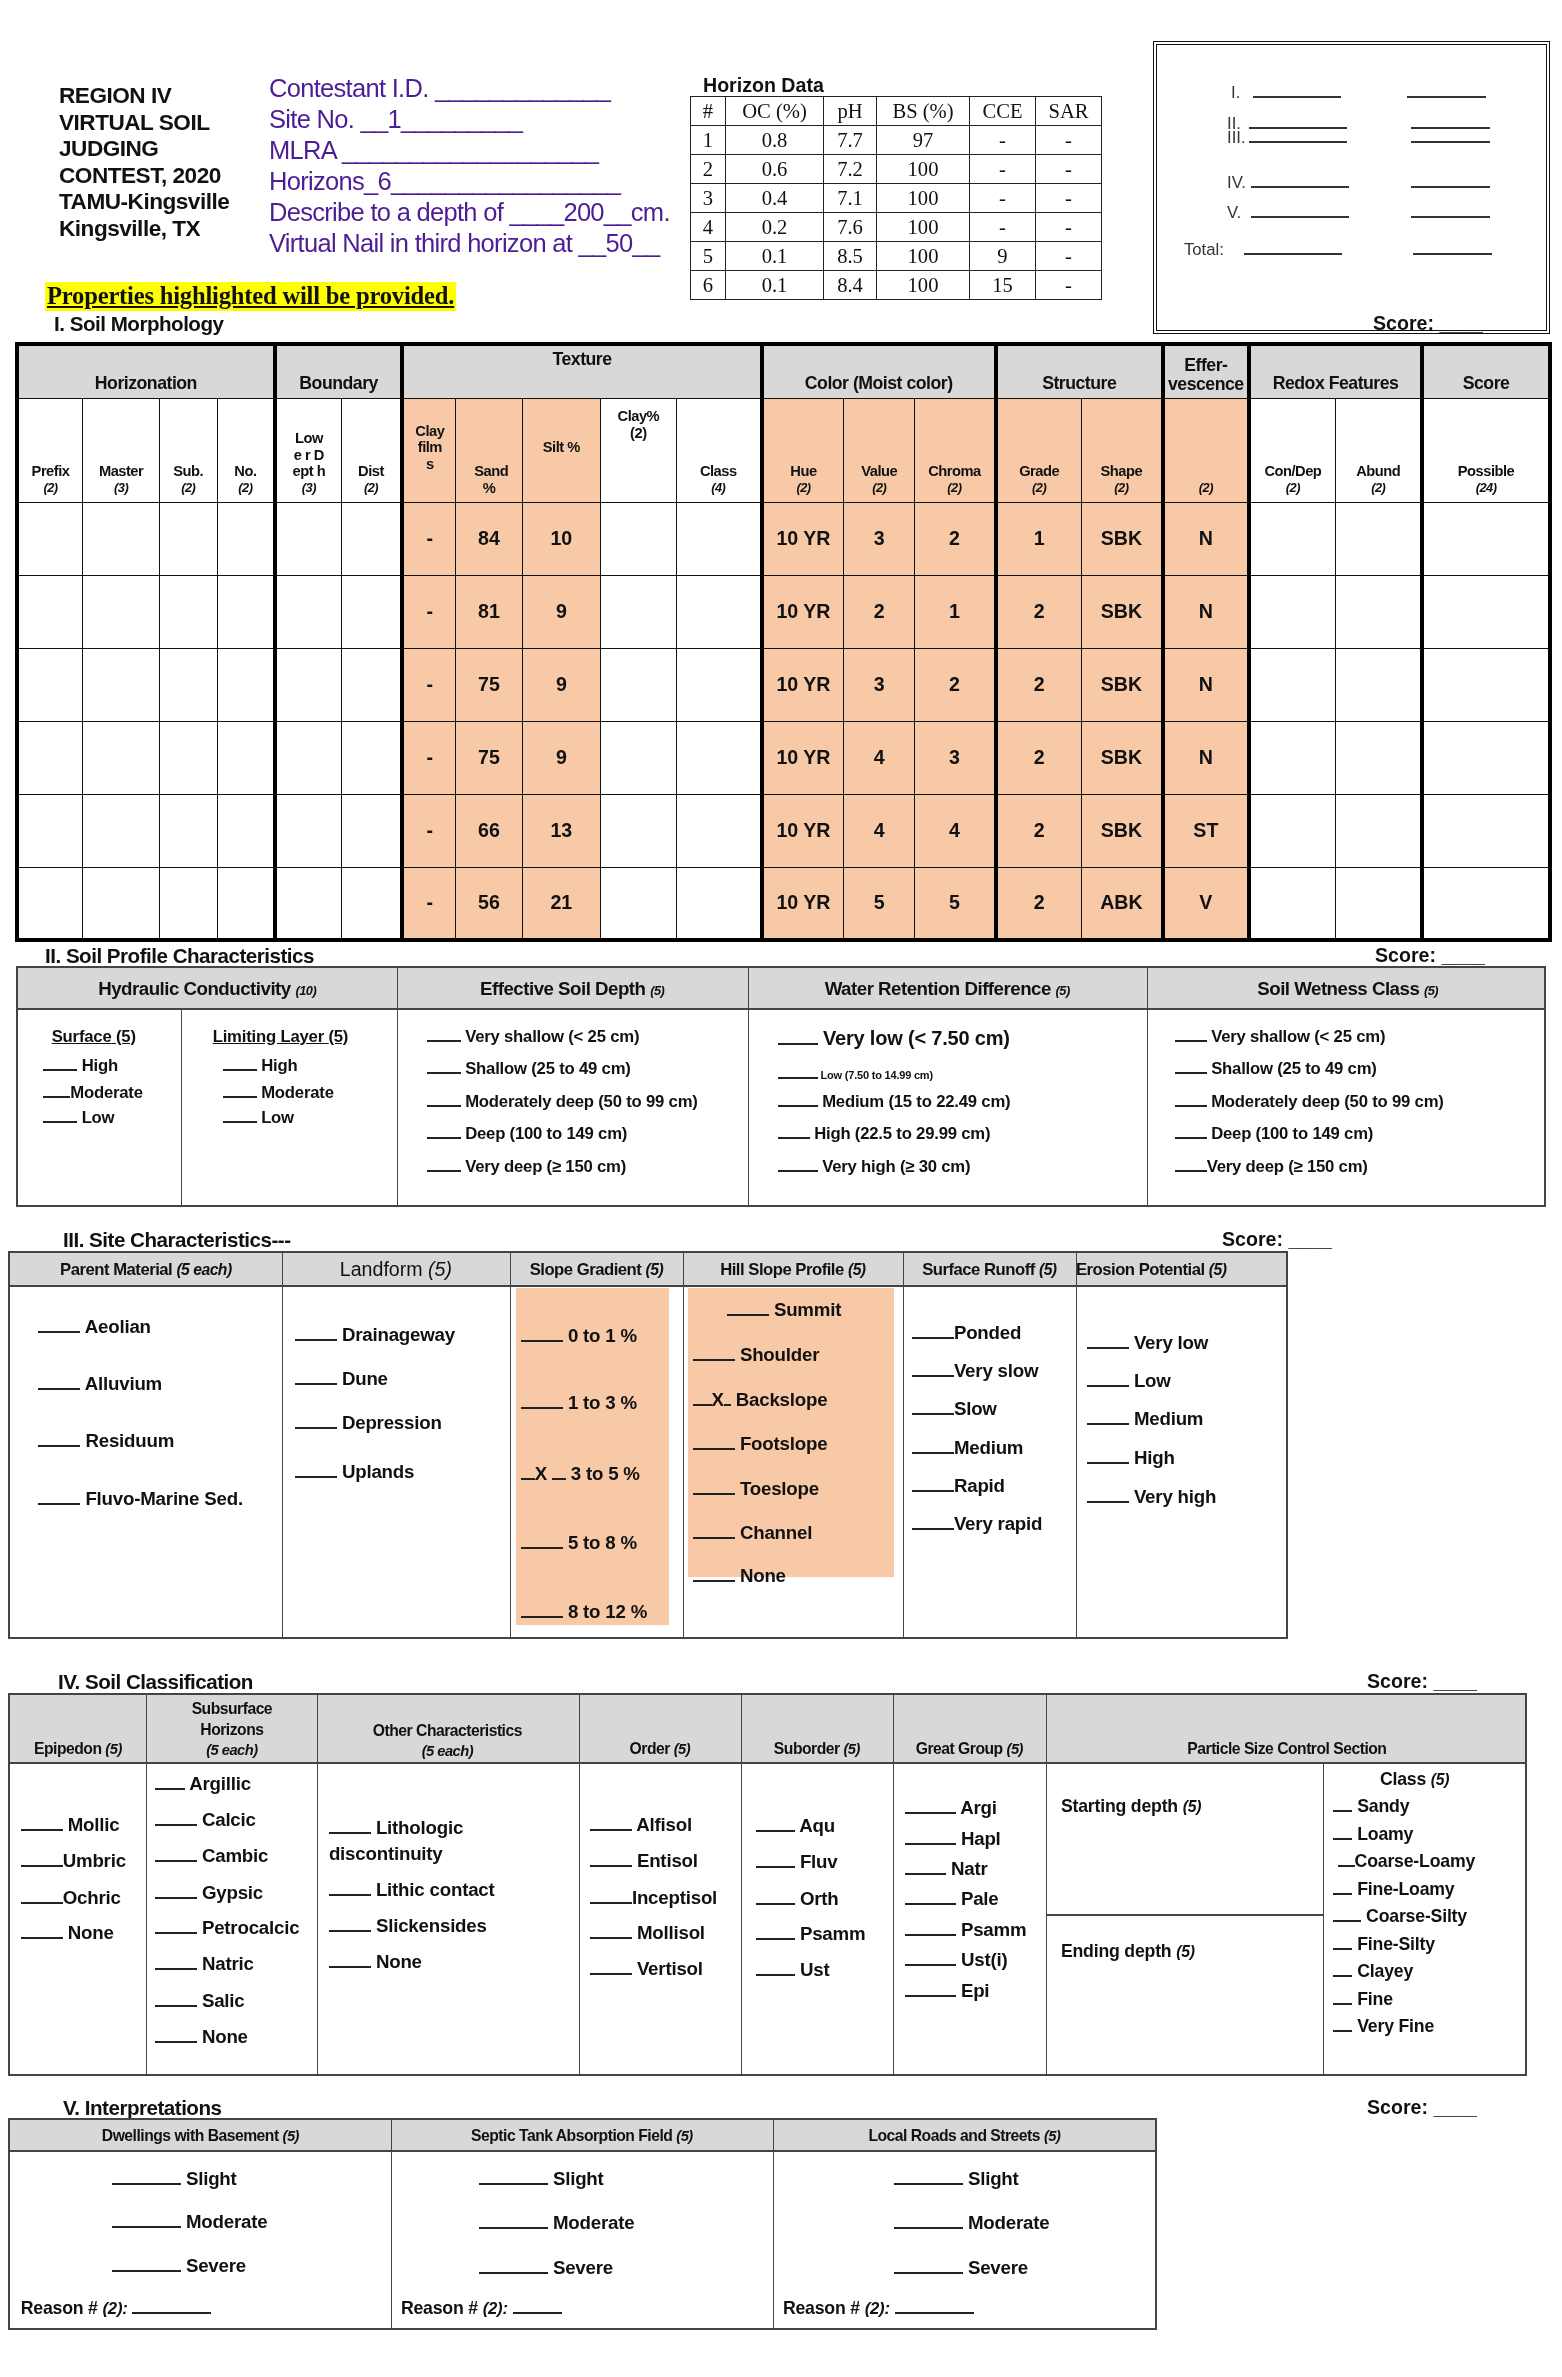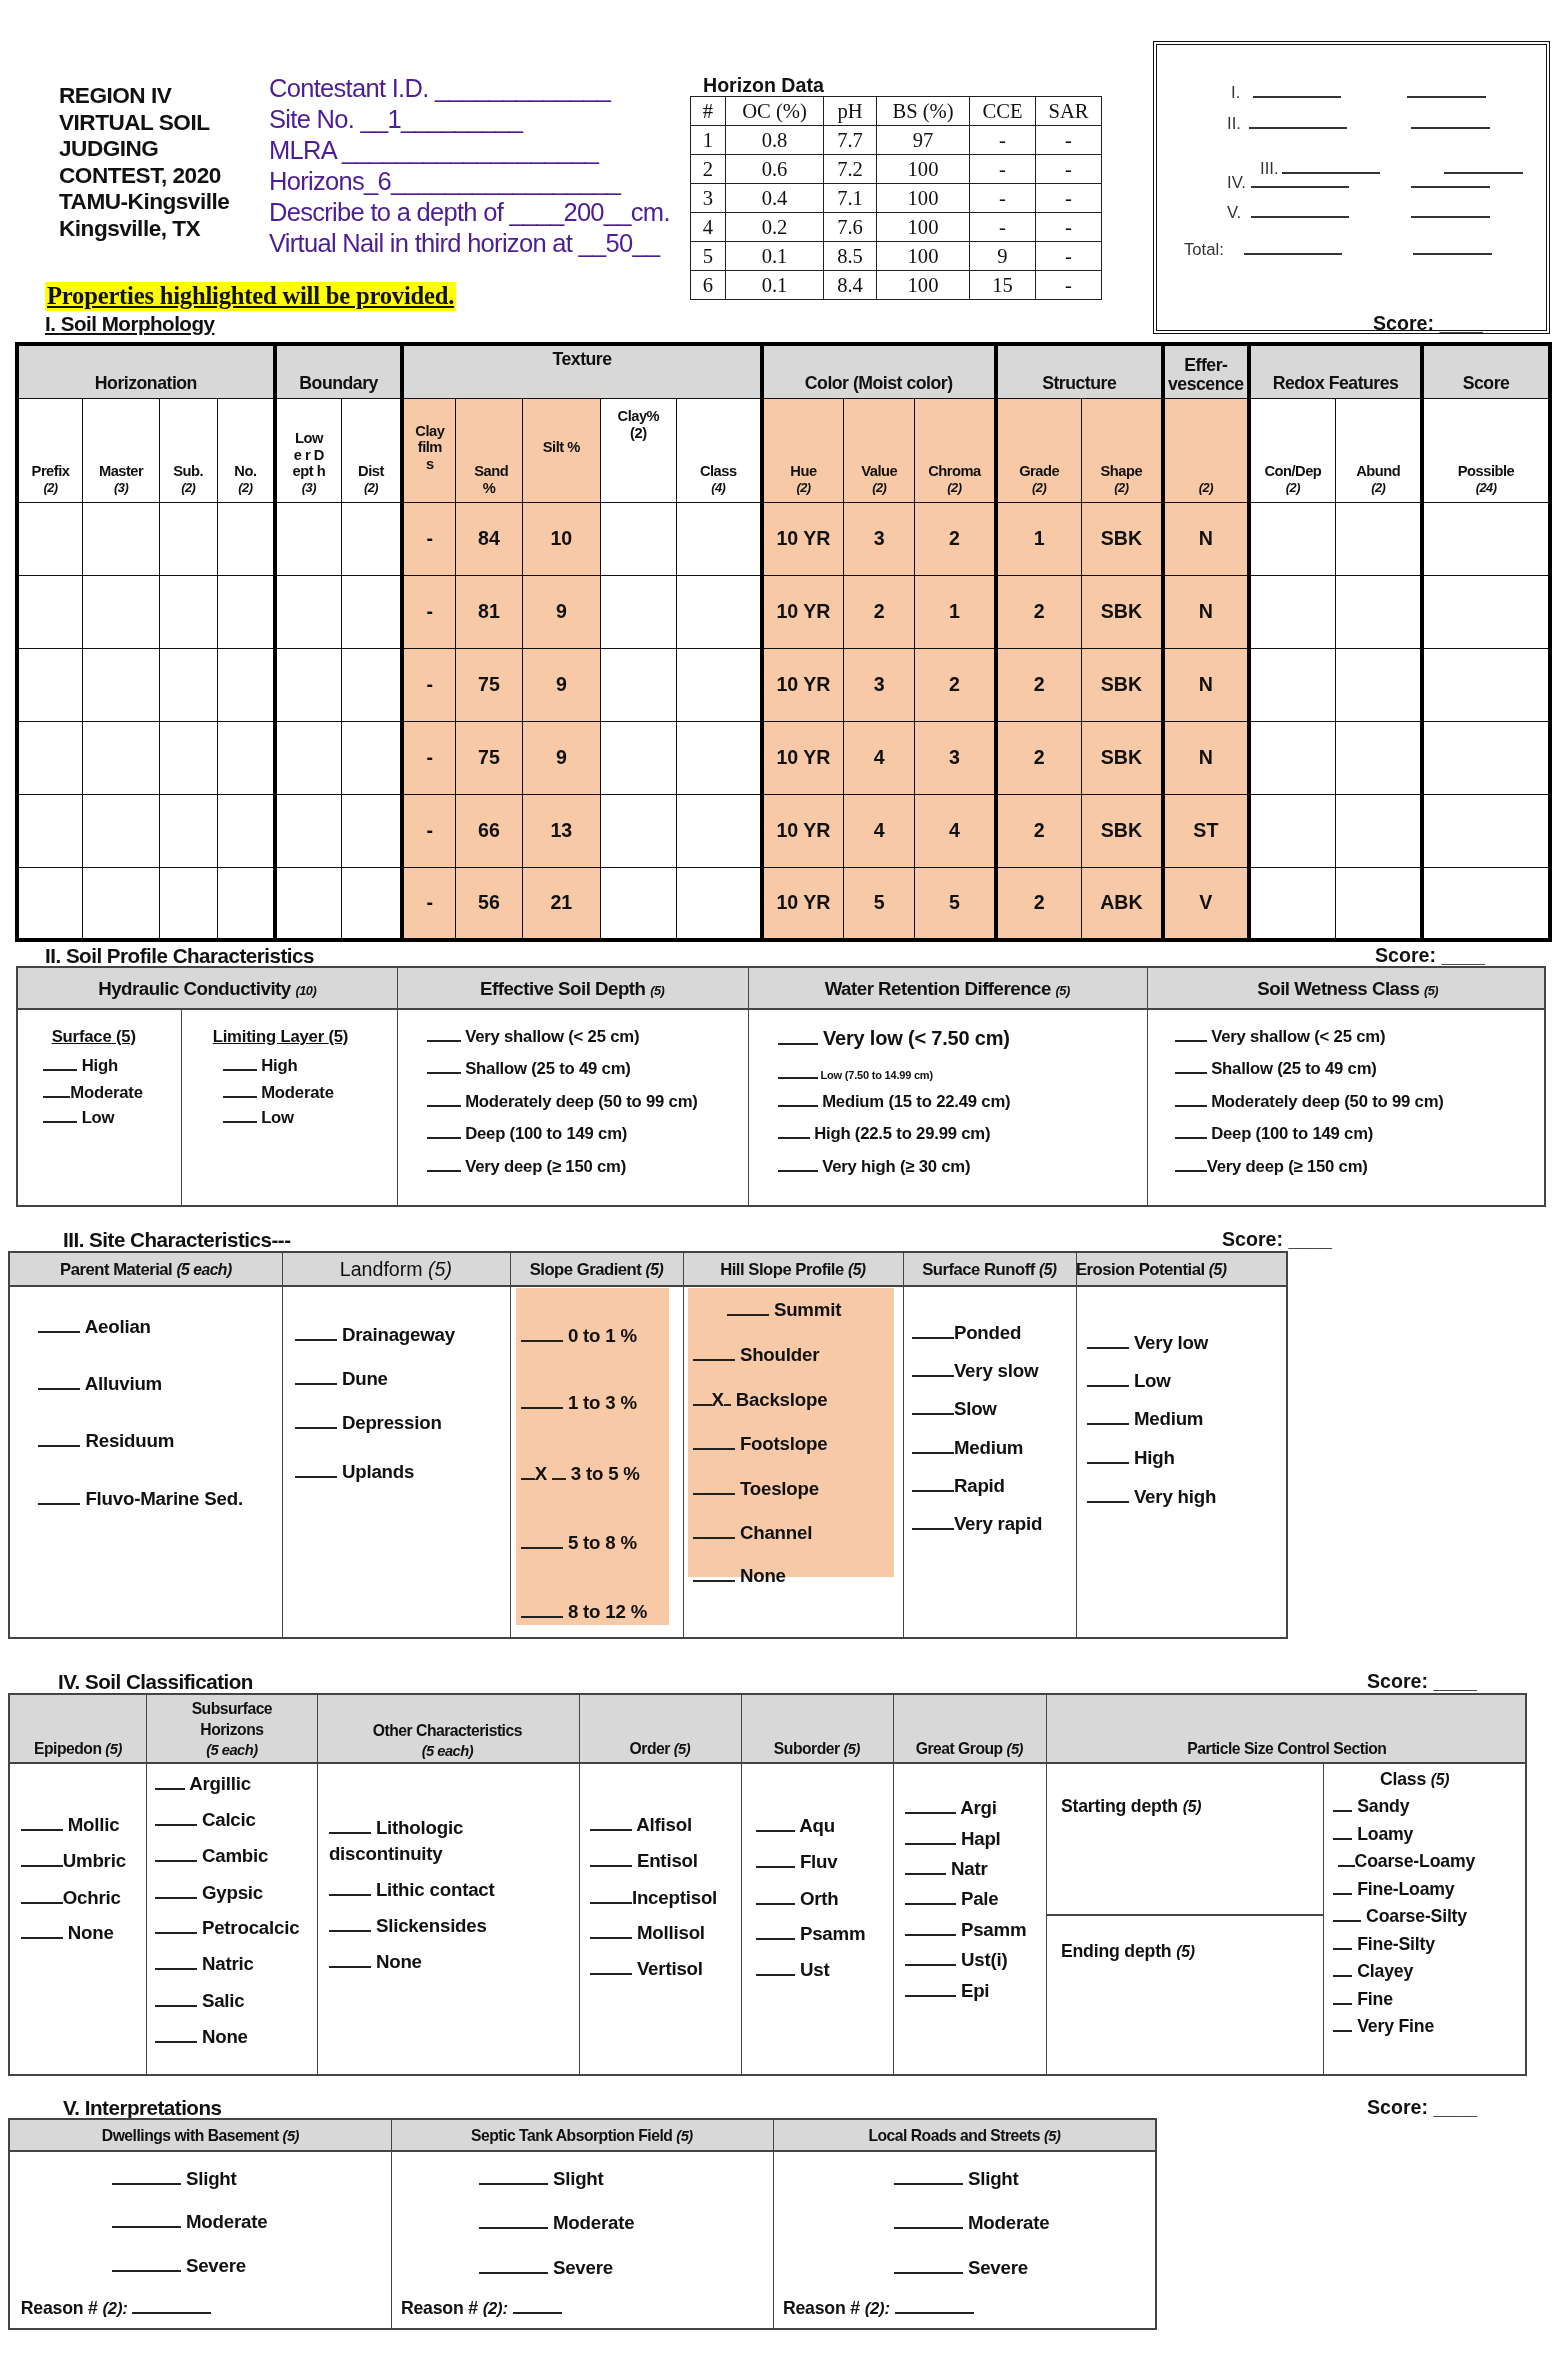--- a/index.html
+++ b/index.html
@@ -123,29 +123,29 @@
         <td>100</td>
         <td>15</td>
         <td>-</td>
       </tr>
 </tbody>
   </table>
 
 <div class="abs score-box">
   <div class="row" style="left:74px;top:38px;"><span style="display:inline-block;width:22px">I.</span><span class="line" style="width:88px"></span><span class="line" style="width:79px;margin-left:66px"></span></div>
   <div class="row" style="left:70px;top:69px;"><span style="display:inline-block;width:22px">II.</span><span class="line" style="width:98px"></span><span class="line" style="width:79px;margin-left:64px"></span></div>
-  <div class="row" style="left:70px;top:114px;margin-left:33px;"><span style="display:inline-block;width:22px">III.</span><span class="line" style="width:98px"></span><span class="line" style="width:79px;margin-left:64px"></span></div>
+  <div class="row" style="left:70px;top:83px;"><span style="display:inline-block;width:22px">III.</span><span class="line" style="width:98px"></span><span class="line" style="width:79px;margin-left:64px"></span></div>
   <div class="row" style="left:70px;top:128px;"><span style="display:inline-block;width:23.6px">IV.</span><span class="line" style="width:98px"></span><span class="line" style="width:79px;margin-left:62px"></span></div>
   <div class="row" style="left:70px;top:158px;"><span style="display:inline-block;width:23.6px">V.</span><span class="line" style="width:98px"></span><span class="line" style="width:79px;margin-left:62px"></span></div>
   <div class="row" style="left:27px;top:195px;"><span style="display:inline-block;width:60px">Total:</span><span class="line" style="width:98px"></span><span class="line" style="width:79px;margin-left:71px"></span></div>
 </div>
 
 <div class="abs highlight">Properties highlighted will be provided.</div>
 
-<div class="abs sec-title" style="left:45px;top:312px;text-decoration:underline;">I.  Soil Morphology</div>
+<div class="abs sec-title" style="left:54px;top:312px;">I.  Soil Morphology</div>
 <div class="abs score-label" style="left:1373px;top:312px;">Score: ____</div>
 
 <table class="morph" style="border:4.9px solid #000;">
   <colgroup>
     <col style="width:64px">
       <col style="width:74px">
       <col style="width:56px">
       <col style="width:56px">
     <col style="width:64px">
       <col style="width:59px">

